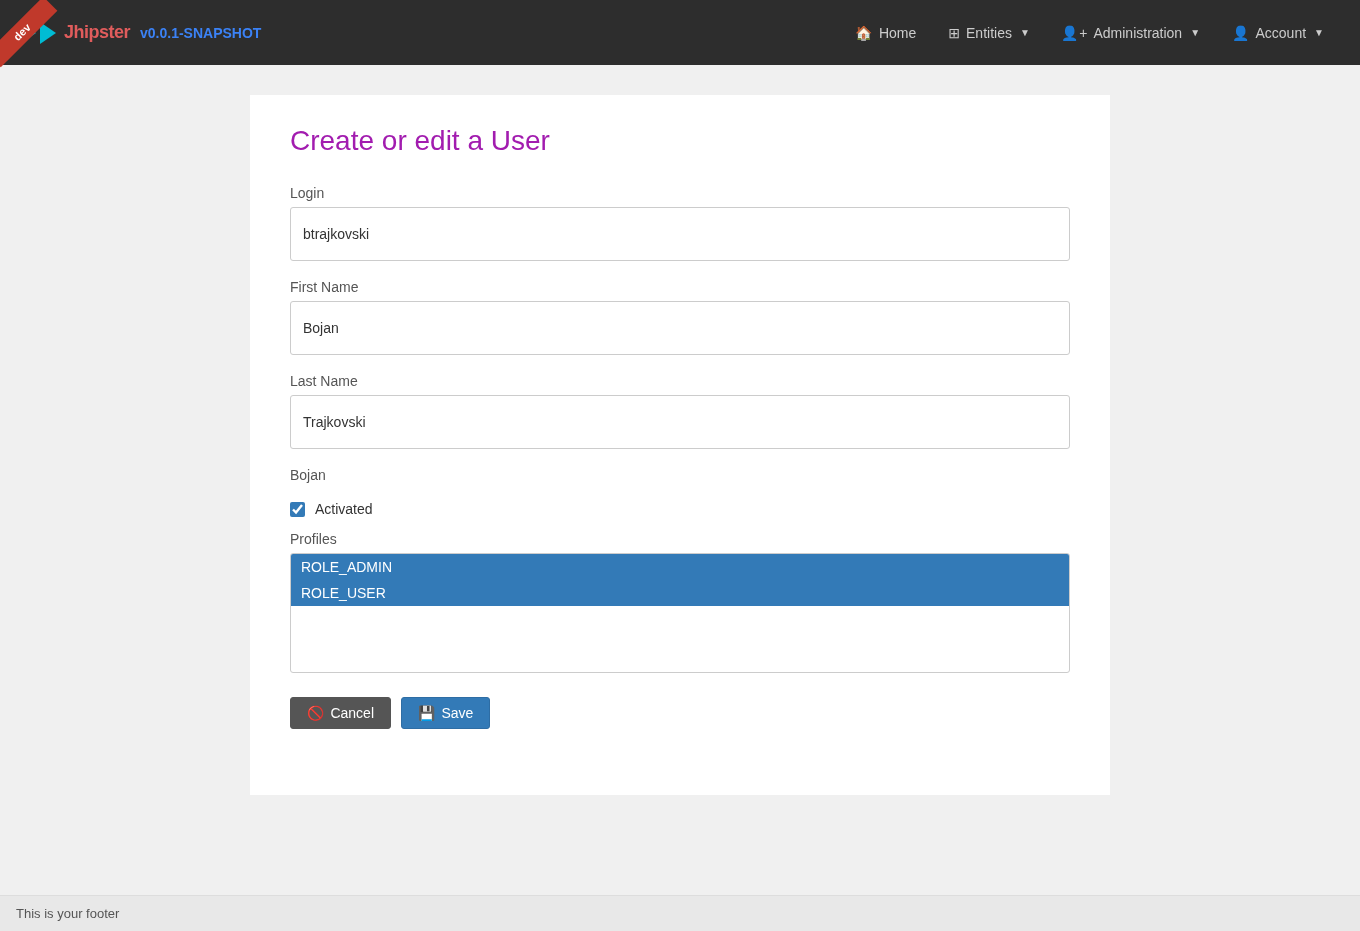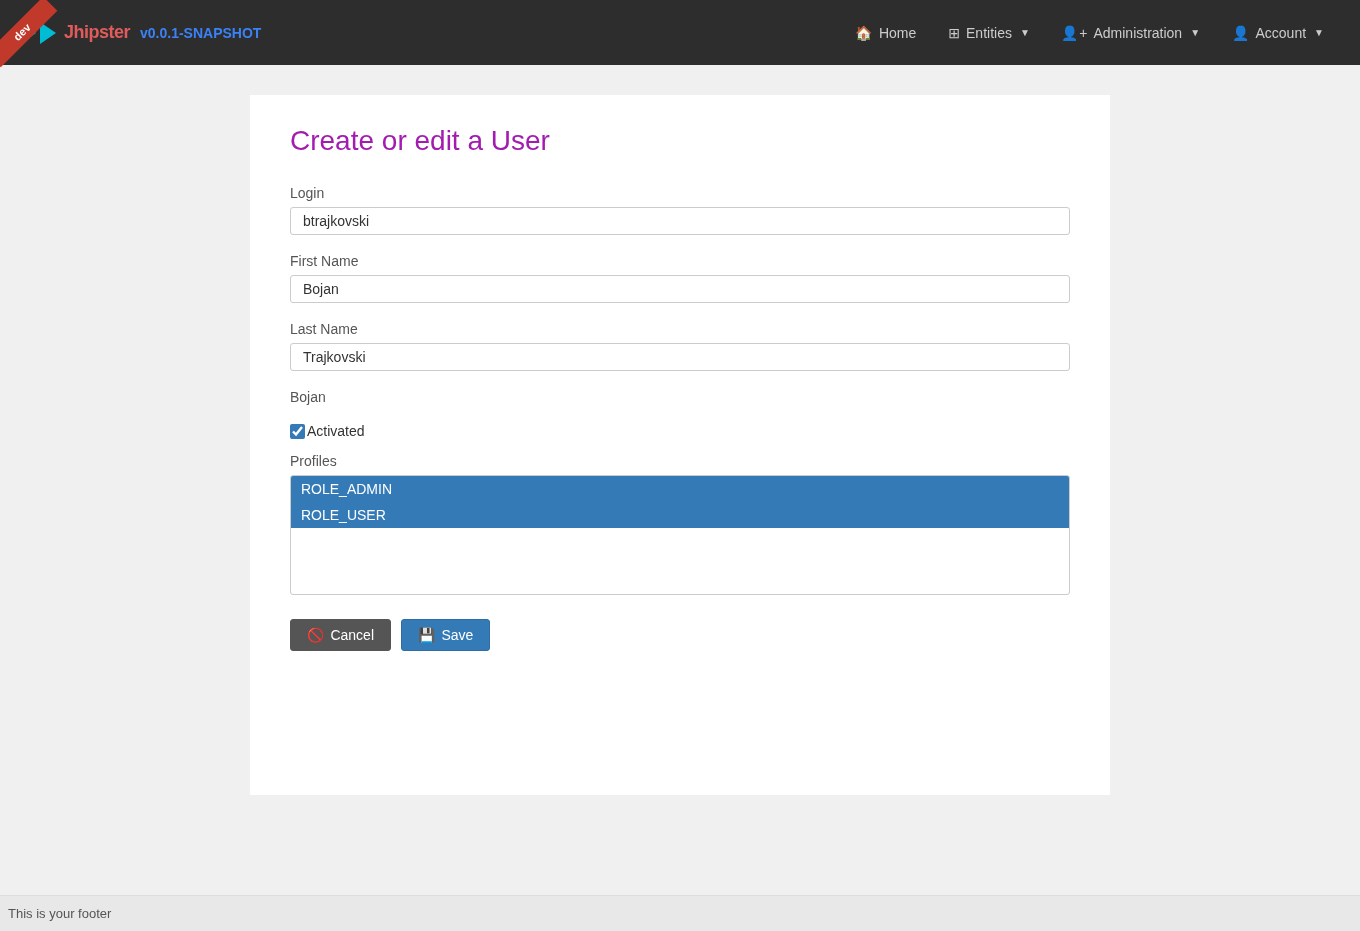--- a/index.html
+++ b/index.html
@@ -128,38 +128,38 @@
     }
     .form-group label {
       display: block;
       font-size: 14px;
       color: #555;
       margin-bottom: 6px;
       font-weight: normal;
     }
     .form-control {
       width: 100%;
-      height: 28px;
+      height: 54px;
       padding: 6px 12px;
       font-size: 14px;
       border: 1px solid #ccc;
       border-radius: 3px;
       outline: none;
       background: white;
       color: #333;
     }
     .form-control.email-field {
       background-color: #e8f0fe;
     }
 
     
     .checkbox-group {
       display: flex;
       align-items: center;
-      gap: 2px;
+      gap: 10px;
       margin-bottom: 14px;
     }
     .checkbox-group input[type="checkbox"] {
       width: 15px;
       height: 15px;
       accent-color: #337ab7;
     }
     .checkbox-group label {
       font-size: 14px;
       color: #333;
@@ -217,21 +217,21 @@
     }
     .btn-primary {
       background: #337ab7;
       border-color: #2e6da4;
       color: white;
     }
 
     
     .footer {
       background: #e8e8e8;
-      padding: 10px 8px;
+      padding: 10px 16px;
       font-size: 13px;
       color: #555;
       border-top: 1px solid #ddd;
     }
   </style>
 </head>
 <body>
 
 <nav class="navbar">
   <div class="dev-ribbon"></div>

